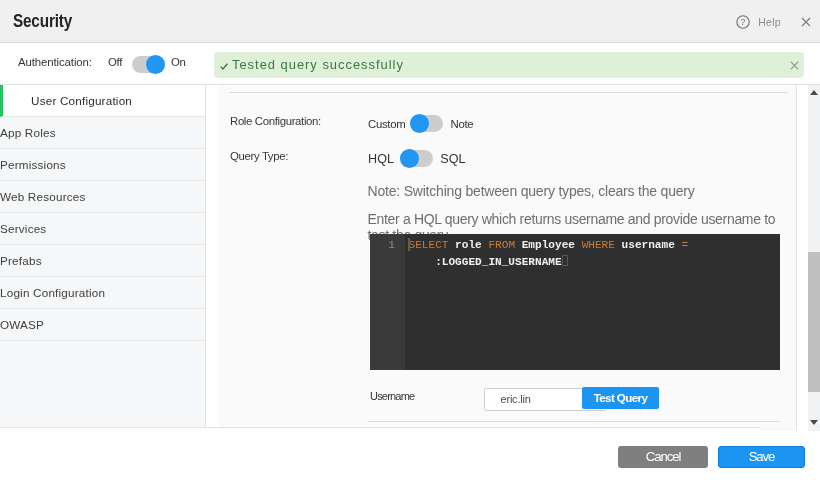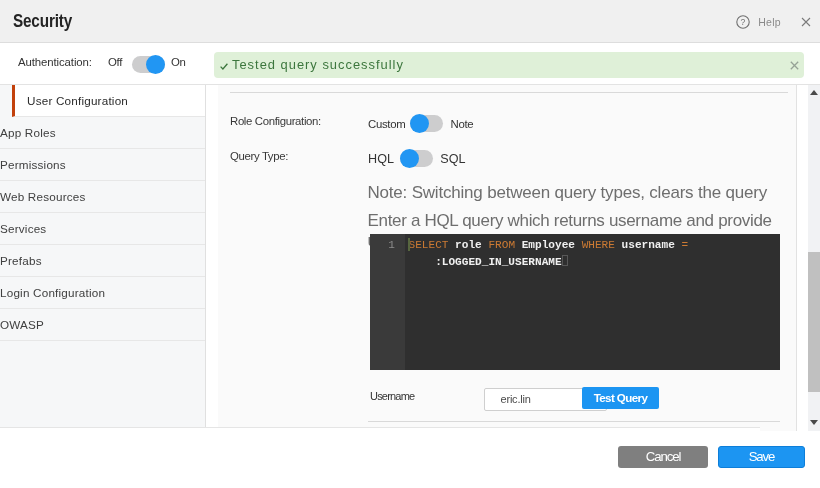--- a/index.html
+++ b/index.html
@@ -32,37 +32,37 @@
   .alert { position:absolute; left:214px; top:9px; width:590px; height:26px;
     background:#dff0d8; border-radius:4px; color:#3c763d;text-align:right; }
   .alert .chk { position:absolute; left:6px; top:11px; width:8px; height:7px; }
   .alert .atxt { position:absolute; left:18px; top:4.5px; font-size:12.9px; letter-spacing:1px; }
 
   
   .sidebar { position:absolute; left:0; top:85px; width:206px; height:346px;
     background:#f6f7f8; border-right:1px solid #e0e0e0; }
   .sitem { height:32px; border-bottom:1px solid #e7e7e7; display:flex; align-items:center;
     font-size:11.7px; color:#404040; letter-spacing:0.2px; background:#f6f7f8; }
-  .sitem.sel { background:#fff; border-left:3px solid #c2410c; padding-left:12px; color:#2c2c2c;margin-left:12px; }
+  .sitem.sel { background:#fff; border-left:3px solid #22c55e; padding-left:28px; color:#2c2c2c; }
 
   
   .content { position:absolute; left:206px; top:85px; width:614px; height:346px; background:#fff; }
   .panel { position:absolute; left:12px; top:0; width:579px; height:346px;
     background:#fafafa; border-right:1px solid #e2e2e2; }
   .tophr { position:absolute; left:12px; top:7px; width:558px; height:0;
     border-top:1px solid #d9d9d9; }
 
   .rowlab { position:absolute; left:12px; font-size:11.4px; color:#383838; letter-spacing:-0.35px; }
   .ctl { position:absolute; left:150px; display:flex; align-items:center; }
   .ctl .ctxt { font-size:11.4px; color:#333; letter-spacing:-0.3px; }
   .ctl .tg { position:relative; width:33px; height:17px; border-radius:9px; background:#cdcdce; }
   .ctl .tg .knob { position:absolute; width:19px; height:19px; border-radius:50%;
     background:#2196f3; top:-1px; left:0; }
 
-  .note { position:absolute; left:149.5px; color:#6e6e6e; font-size:17px; letter-spacing:-0.45px; }
+  .note { position:absolute; left:149.5px; color:#6e6e6e; font-size:14px; letter-spacing:-0.45px; }
 
   
   .editor { position:absolute; left:152px; top:149px; width:410px; height:136px;
     background:#2f2f2f; font-family:"Liberation Mono", monospace; font-size:11.1px; }
   .gutter { position:absolute; left:0; top:0; width:35px; height:136px; background:#3a3a3a;
     color:#8c8c8c; text-align:right; padding:3px 10px 0 0; line-height:17px; }
   .codebox { position:absolute; left:38.5px; top:3px; line-height:17px; color:#f0f0f0;
     white-space:pre; font-weight:700; }
   .kw { color:#cc7a33; font-weight:400; }
   .cursor { position:absolute; left:37.5px; top:4px; width:2px; height:13px; background:#57663f; }

